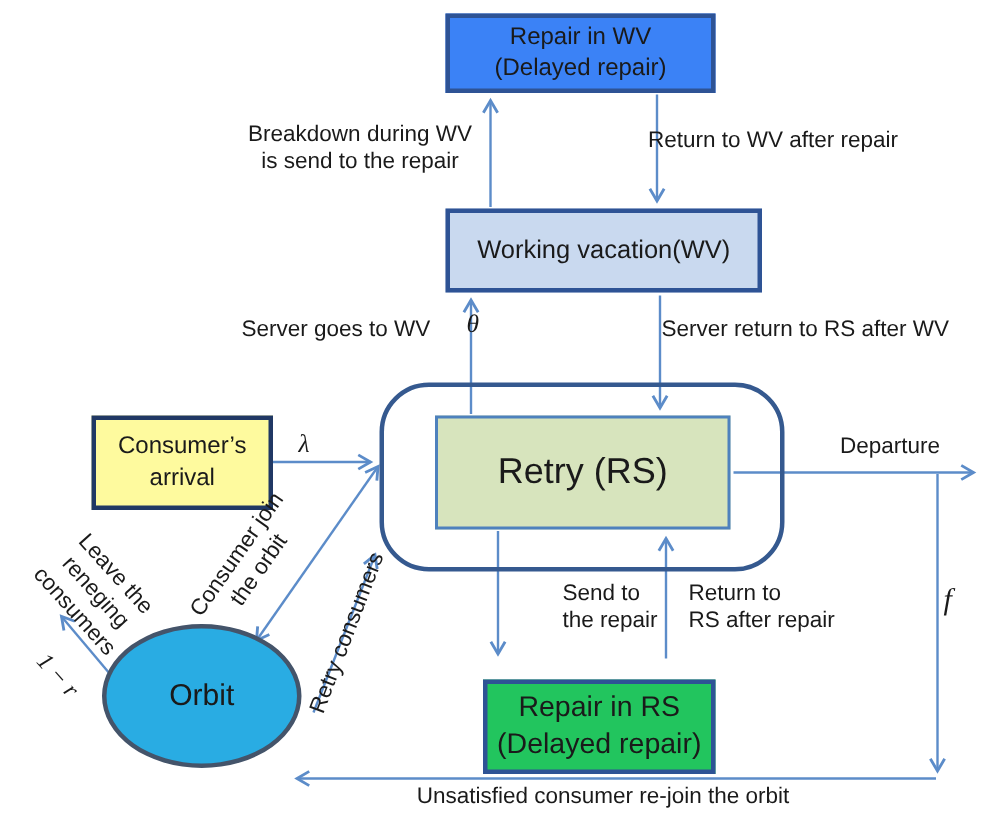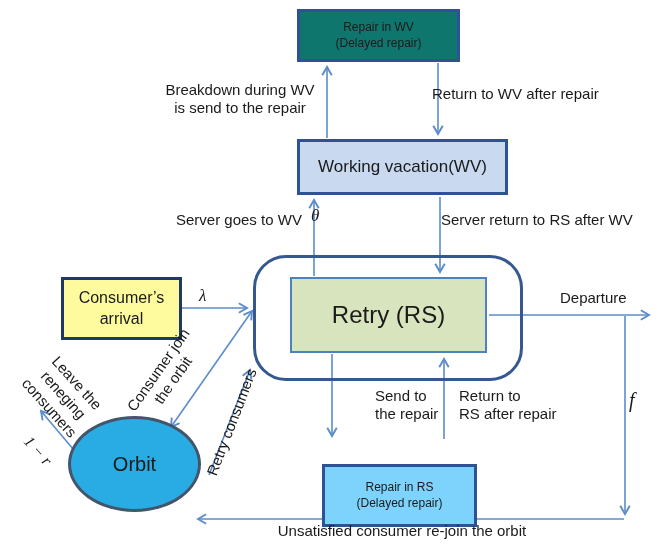--- a/index.html
+++ b/index.html
@@ -5,32 +5,32 @@
   html,body { margin:0; padding:0; background:#ffffff; }
   #canvas {
     position:relative; width:671px; height:550px; overflow:hidden;
     background:#ffffff; font-family:"Liberation Sans", sans-serif; color:#1a1a1a;
   }
   #arrow-layer { position:absolute; left:0; top:0; width:671px; height:550px; }
   .box {
     position:absolute; display:flex; align-items:center; justify-content:center;
     text-align:center; white-space:pre-line; line-height:1.3; box-sizing:border-box;
   }
-  #repair-wv-box   { left:297px; top:9px;   width:163px; height:53px; background:#0f766e; border:3px solid #2E5395; font-size:12px; }
+  #repair-wv-box   { left:297px; top:9px;   width:180px; height:53px; background:#3b82f6; border:3px solid #2E5395; font-size:16px; }
   #wv-box          { left:277px; top:139px; width:211px; height:56px; background:#C9D9EF; border:3px solid #2E5395; font-size:17px;margin-left:20px; }
   #rs-boundary     { left:253px; top:255px; width:270px; height:126px; border:3px solid #35598F; border-radius:33px; background:transparent; }
   #server-box      { left:290px; top:277px; width:197px; height:76px; background:#D7E4BD; border:2px solid #4E81BD; font-size:24px; }
   #arrival-box     { left:22px;  top:277px; width:121px; height:63px; background:#FEFA9E; border:3px solid #203864; font-size:16px;margin-left:39px; }
-  #repair-rs-box   { left:322px; top:464px; width:155px; height:63px; background:#7dd3fc; border:3px solid #2E5395; font-size:12px; }
+  #repair-rs-box   { left:322px; top:453px; width:155px; height:63px; background:#22c55e; border:3px solid #2E5395; font-size:19px; }
   #orbit-ellipse   { left:68px;  top:416px; width:133px; height:96px; background:#29ACE3; border:3px solid #44546A; border-radius:50%; font-size:20px; }
   .lbl { position:absolute; font-size:15px; line-height:1.22; white-space:pre-line; }
   .math { font-family:"Liberation Serif", serif; font-style:italic; }
   #lbl-breakdown      { left:138px; top:81px;  width:204px; text-align:center; }
   #lbl-return-wv      { left:432px; top:85px; }
-  #lbl-goes-wv        { left:161px; top:211px;margin-left:15px; }
+  #lbl-goes-wv        { left:161px; top:211px; }
   #lbl-theta          { left:311px; top:206px; font-size:17px; }
   #lbl-return-rs-wv   { left:441px; top:211px; }
   #lbl-lambda         { left:199px; top:286px; font-size:17px; }
   #lbl-departure      { left:534px; top:289px;margin-left:26px; }
   #lbl-f              { left:629px; top:388px; font-size:20px; }
   #lbl-send-repair    { left:339px; top:387px;margin-left:36px; }
   #lbl-return-repair  { left:459px; top:387px; }
   #lbl-unsatisfied    { left:202px; top:522px; width:400px; text-align:center; }
   #lbl-join-orbit     { left:105px; top:357px; width:122px; text-align:center; transform:rotate(-55deg); }
   #lbl-retry          { left:166px; top:413px; width:132px; text-align:center; transform:rotate(-69deg); }

